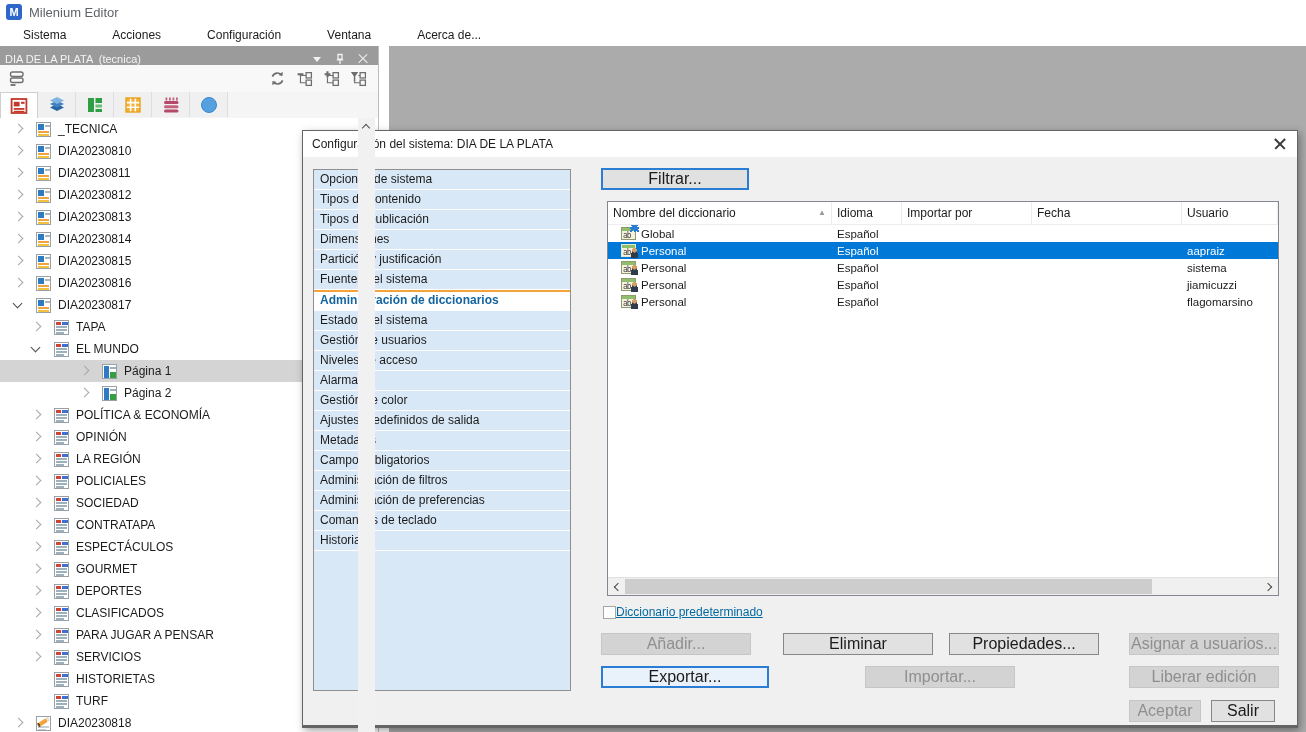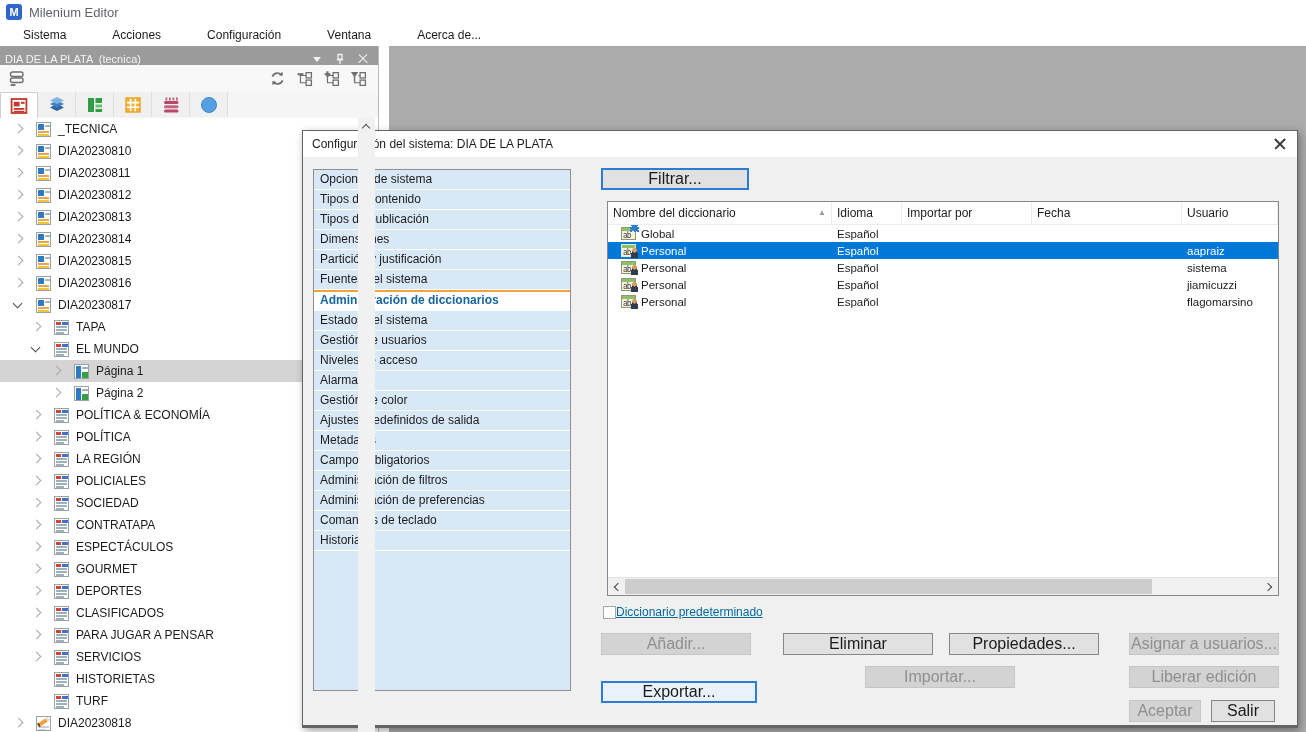--- a/index.html
+++ b/index.html
@@ -40,21 +40,21 @@
   .ptab{width:37px;height:25px;display:flex;align-items:center;justify-content:center;border-right:1px solid #dedede;background:#f0f0f0;}
   .ptab.selected{background:#fff;border:1px solid #cfcfcf;border-bottom:none;height:26px;width:36px;}
   .ptree{position:absolute;left:0;top:72px;width:100%;bottom:0;background:#fff;overflow:hidden;}
   .vscroll{position:absolute;right:3px;top:0;width:17px;height:100%;background:#f1f1f1;z-index:2;}
   .sbtn{position:absolute;left:0;top:0;width:17px;height:17px;background:#f1f1f1;}
   .sbtn::before{content:"";position:absolute;left:5px;top:7px;width:5px;height:5px;
     border-left:1.4px solid #505050;border-top:1.4px solid #505050;transform:rotate(45deg);}
   
   .tree-row{height:22px;display:flex;align-items:center;cursor:default;}
   .tree-row.selected{background:#d4d4d4;}
-  .lvl-1{padding-left:10px;} .lvl-2{padding-left:28px;} .lvl-3{padding-left:48px;}
+  .lvl-1{padding-left:10px;} .lvl-2{padding-left:28px;} .lvl-3{padding-left:76px;}
   .chev{width:16px;height:16px;position:relative;flex:0 0 auto;margin-right:10px;}
   .chev::before{content:"";position:absolute;left:5px;top:4px;width:6px;height:6px;
     border-right:1.4px solid #a6a6a6;border-bottom:1.4px solid #a6a6a6;transform:rotate(-45deg);}
   .chev-d::before{transform:rotate(45deg);border-color:#4c4c4c;top:3px;left:4px;}
   .chev-n::before{display:none;}
   .ticon{width:15px;height:15px;border:1px solid #98a0a8;background-color:#fff;background-repeat:no-repeat;
     flex:0 0 auto;margin-right:7px;position:relative;box-sizing:border-box;}
   .icon-edition{background-image:linear-gradient(#2e7bc4,#2e7bc4),linear-gradient(#aeb6bd,#aeb6bd),
     linear-gradient(#f2a33c,#f2a33c),linear-gradient(#f2c23c,#f2c23c);
     background-position:1px 1px,8px 2px,1px 8px,1px 11px;background-size:6px 6px,5px 2px,11px 2px,11px 2px;}
@@ -121,21 +121,21 @@
   .hthumb{position:absolute;left:17px;top:1px;width:527px;height:15px;background:#cdcdcd;}
   
   .chkrow{position:absolute;left:300px;top:474px;display:flex;align-items:center;}
   .chkbox{width:13px;height:13px;background:#fdfdfd;border:1px solid #a6a6a6;box-sizing:border-box;}
   .chklabel{margin-left:0;color:#0369a1;text-decoration:underline;}
   
   #btn-anadir{left:298px;top:502px;width:150px;}
   #btn-eliminar{left:472px;top:502px;width:150px;margin-left:8px;}
   #btn-propiedades{left:646px;top:502px;width:150px;}
   #btn-asignar{left:826px;top:502px;width:150px;}
-  #btn-exportar{left:298px;top:535px;width:156px;margin-top:15px;}
+  #btn-exportar{left:298px;top:535px;width:168px;}
   #btn-importar{left:562px;top:535px;width:150px;}
   #btn-liberar{left:826px;top:535px;width:150px;}
   #btn-aceptar{left:826px;top:569px;width:72px;}
   #btn-salir{left:908px;top:569px;width:64px;}
 </style>
 </head>
 <body>
 
 <div class="titlebar">
   <span class="applogo">M</span>
@@ -336,21 +336,21 @@
     <span class="tlabel">Página 2</span>
   </div>
       <div class="tree-row lvl-2">
     <span class="chev chev-r"></span>
     <span class="ticon icon-section"></span>
     <span class="tlabel">POLÍTICA &amp; ECONOMÍA</span>
   </div>
       <div class="tree-row lvl-2">
     <span class="chev chev-r"></span>
     <span class="ticon icon-section"></span>
-    <span class="tlabel">POLÍTICA</span>
+    <span class="tlabel">OPINIÓN</span>
   </div>
       <div class="tree-row lvl-2">
     <span class="chev chev-r"></span>
     <span class="ticon icon-section"></span>
     <span class="tlabel">LA REGIÓN</span>
   </div>
       <div class="tree-row lvl-2">
     <span class="chev chev-r"></span>
     <span class="ticon icon-section"></span>
     <span class="tlabel">POLICIALES</span>

